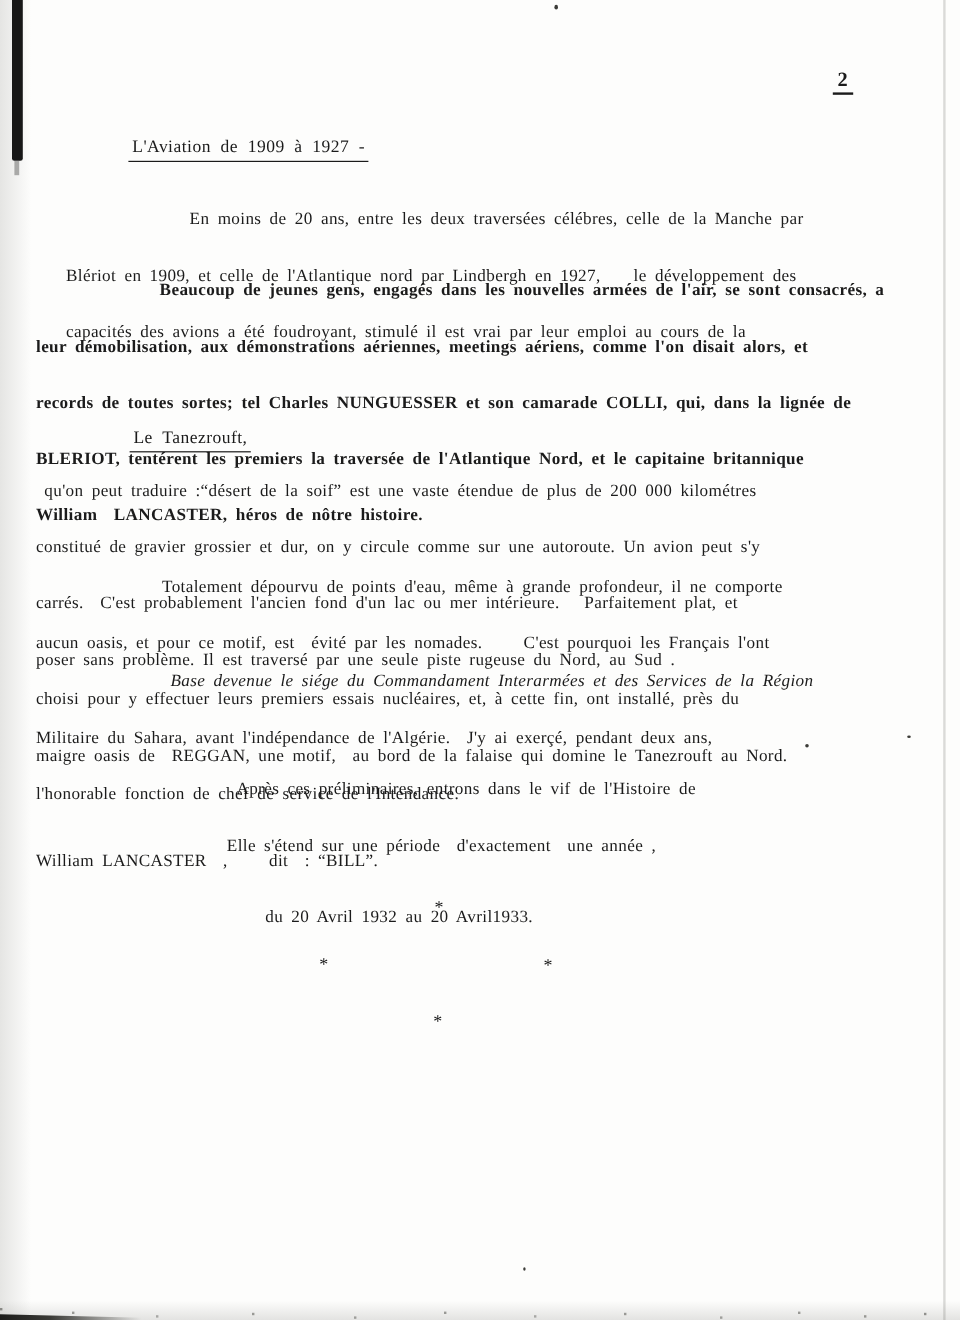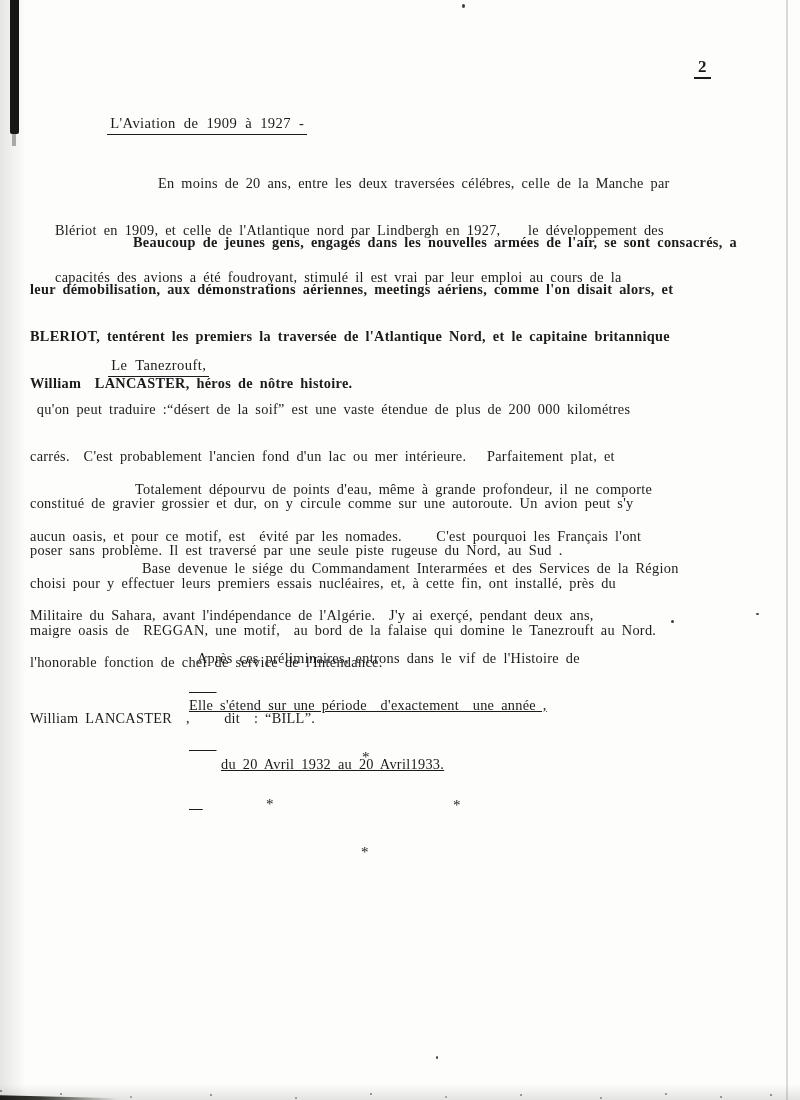--- a/index.html
+++ b/index.html
@@ -32,24 +32,24 @@
   .bottom-wedge{
     position:absolute;left:0;top:1094px;width:118px;height:6px;
     background:linear-gradient(to right,#1c1c1a 0%,#3a3a36 35%,rgba(90,90,84,0) 100%);
     clip-path:polygon(0 20%,100% 70%,100% 100%,0 100%);
   }
   .speck{position:absolute;background:#3c3c38;border-radius:50%;}
 
   .txt{position:absolute;white-space:pre;font-size:14.3px;line-height:15.6px;
        letter-spacing:.3px;word-spacing:3px;}
   .p6{line-height:20px;}
-  .p7{line-height:19.5px;text-decoration:underline;}
+  .p7{line-height:19.5px;}
   .ind103{padding-left:103px;}
   .ind105{padding-left:105px;}
-  .ind112{padding-left:112px;}
+  .ind112{padding-left:112px;font-style:italic;}
   .ind167{padding-left:167px;}
   .ind32{padding-left:32px;}
 
   .heading{position:absolute;font-size:14.6px;white-space:pre;letter-spacing:.4px;word-spacing:4px;}
   .heading span{display:inline-block;border-bottom:1.4px solid #1b1b1b;padding:0 3px 2px 3px;}
 
   .pagenum{position:absolute;left:694px;top:57px;font-size:17px;font-weight:700;
            letter-spacing:.5px;border-bottom:2px solid #1b1b1b;padding:0 4px 0 4px;}
 
   .asterisk{position:absolute;font-size:15px;color:#1b1b1b;}
@@ -78,32 +78,33 @@
 
   <div class="txt" style="left:30px;top:145px;margin-left:25px;">
     <div class="ind103">En moins de 20 ans, entre les deux traversées célébres, celle de la Manche par</div>
     <div>Blériot en 1909, et celle de l'Atlantique nord par Lindbergh en 1927,    le développement des</div>
     <div>capacités des avions a été foudroyant, stimulé il est vrai par leur emploi au cours de la</div>
   </div>
 
   <div class="txt" style="left:30px;top:204px;font-weight:bold;">
     <div class="ind103">Beaucoup de jeunes gens, engagés dans les nouvelles armées de l'air, se sont consacrés, a</div>
     <div>leur démobilisation, aux démonstrations aériennes, meetings aériens, comme l'on disait alors, et</div>
+    <div>records de toutes sortes; tel Charles NUNGUESSER et son camarade COLLI, qui, dans la lignée de</div>
     <div>BLERIOT, tentérent les premiers la traversée de l'Atlantique Nord, et le capitaine britannique</div>
     <div>William  LANCASTER, héros de nôtre histoire.</div>
   </div>
 
   <div class="heading" style="left:76px;top:340px;">
     <span>Le Tanezrouft,</span>
   </div>
 
   <div class="txt" style="left:30px;top:371px;">
     <div> qu'on peut traduire :“désert de la soif” est une vaste étendue de plus de 200 000 kilométres</div>
+    <div>constitué de gravier grossier et dur, on y circule comme sur une autoroute. Un avion peut s'y</div>
     <div>carrés.  C'est probablement l'ancien fond d'un lac ou mer intérieure.   Parfaitement plat, et</div>
-    <div>constitué de gravier grossier et dur, on y circule comme sur une autoroute. Un avion peut s'y</div>
     <div>poser sans problème. Il est traversé par une seule piste rugeuse du Nord, au Sud .</div>
   </div>
 
   <div class="txt" style="left:30px;top:451px;">
     <div class="ind105">Totalement dépourvu de points d'eau, même à grande profondeur, il ne comporte</div>
     <div>aucun oasis, et pour ce motif, est  évité par les nomades.     C'est pourquoi les Français l'ont</div>
     <div>choisi pour y effectuer leurs premiers essais nucléaires, et, à cette fin, ont installé, près du</div>
     <div>maigre oasis de  REGGAN, une motif,  au bord de la falaise qui domine le Tanezrouft au Nord.</div>
   </div>
 

